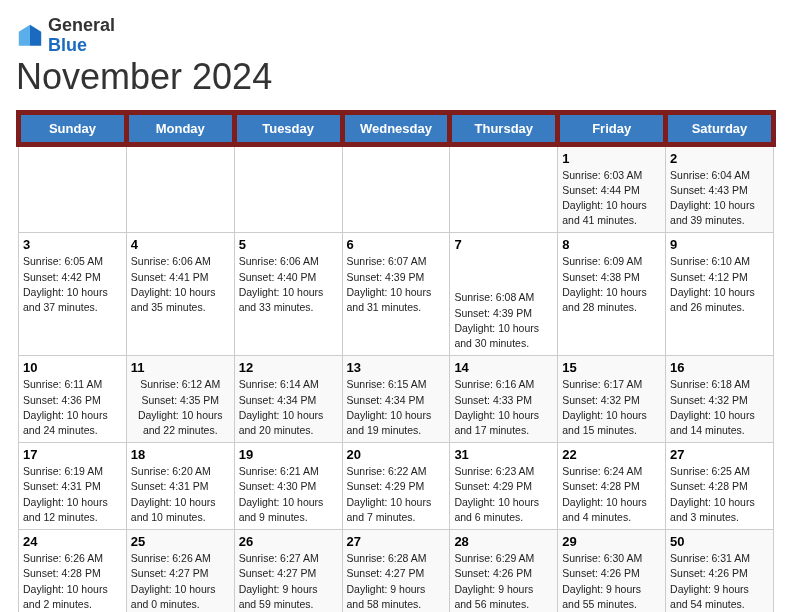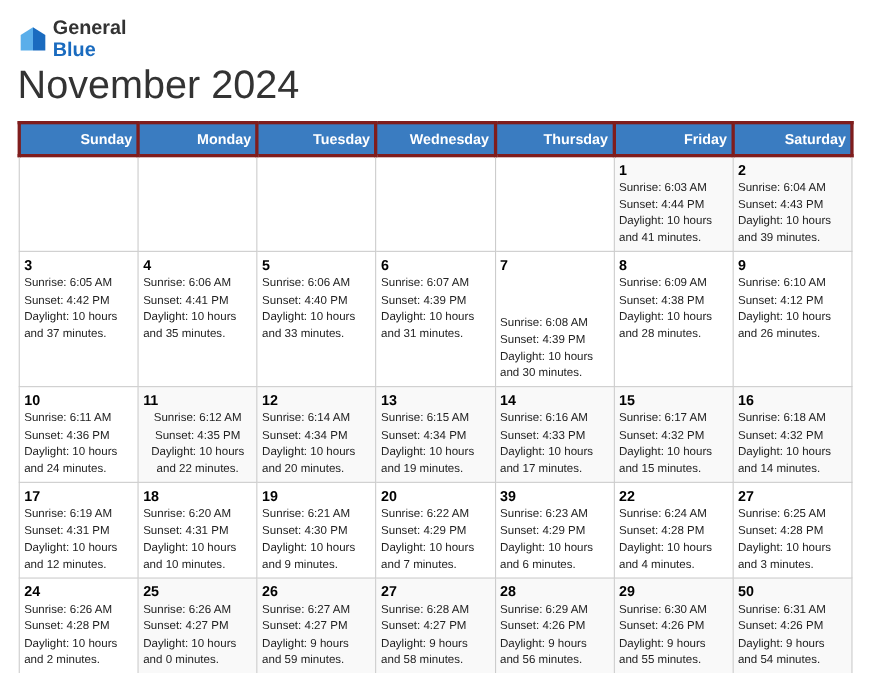--- a/index.html
+++ b/index.html
@@ -47,24 +47,24 @@
     }
     table {
       width: 100%;
       border-collapse: collapse;
       font-size: 11px;
     }
     thead tr th {
       background-color: #3a7cc1;
       color: #fff;
       padding: 6px 4px;
-      text-align: right;
+      text-align: center;
       font-size: 13px;
       font-weight: bold;
-      border: 3px solid #7f1d1d;
+      border: 5px solid #7f1d1d;
     }
     tbody tr td {
       border: 1px solid #ccc;
       vertical-align: top;
       padding: 4px;
       min-height: 70px;
       width: 14.28%;
       background: #fff;
     }
     tbody tr:nth-child(odd) td {
@@ -245,21 +245,21 @@
 Sunset: 4:30 PM
 Daylight: 10 hours and 9 minutes.</div>
         </td>
         <td>
           <div class="day-num">20</div>
           <div class="day-info" style="white-space: pre-line;">Sunrise: 6:22 AM
 Sunset: 4:29 PM
 Daylight: 10 hours and 7 minutes.</div>
         </td>
         <td>
-          <div class="day-num">39</div>
+          <div class="day-num">31</div>
           <div class="day-info" style="white-space: pre-line;">Sunrise: 6:23 AM
 Sunset: 4:29 PM
 Daylight: 10 hours and 6 minutes.</div>
         </td>
         <td>
           <div class="day-num">22</div>
           <div class="day-info" style="white-space: pre-line;">Sunrise: 6:24 AM
 Sunset: 4:28 PM
 Daylight: 10 hours and 4 minutes.</div>
         </td>

